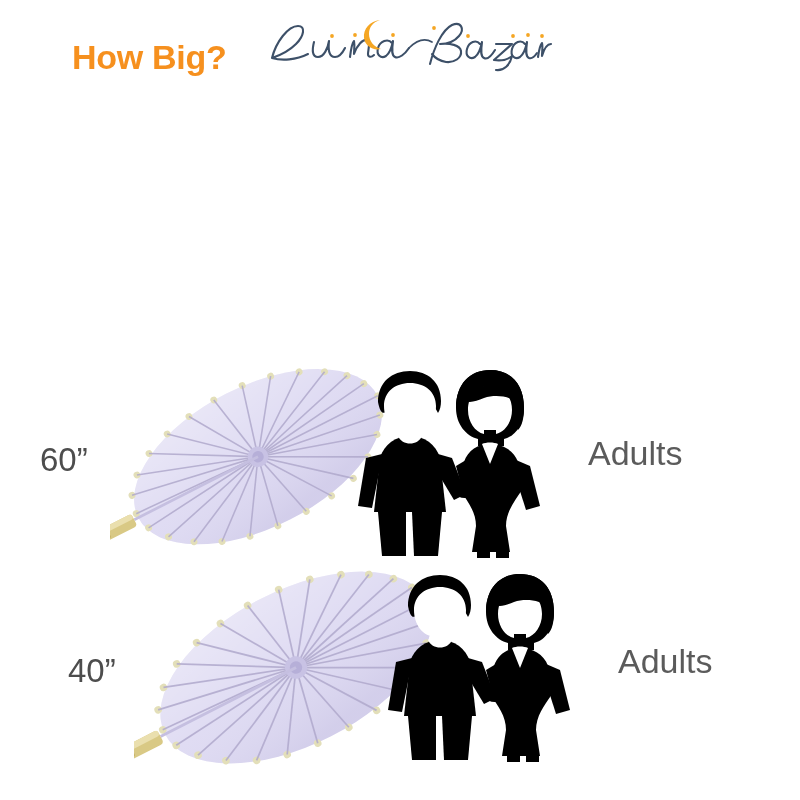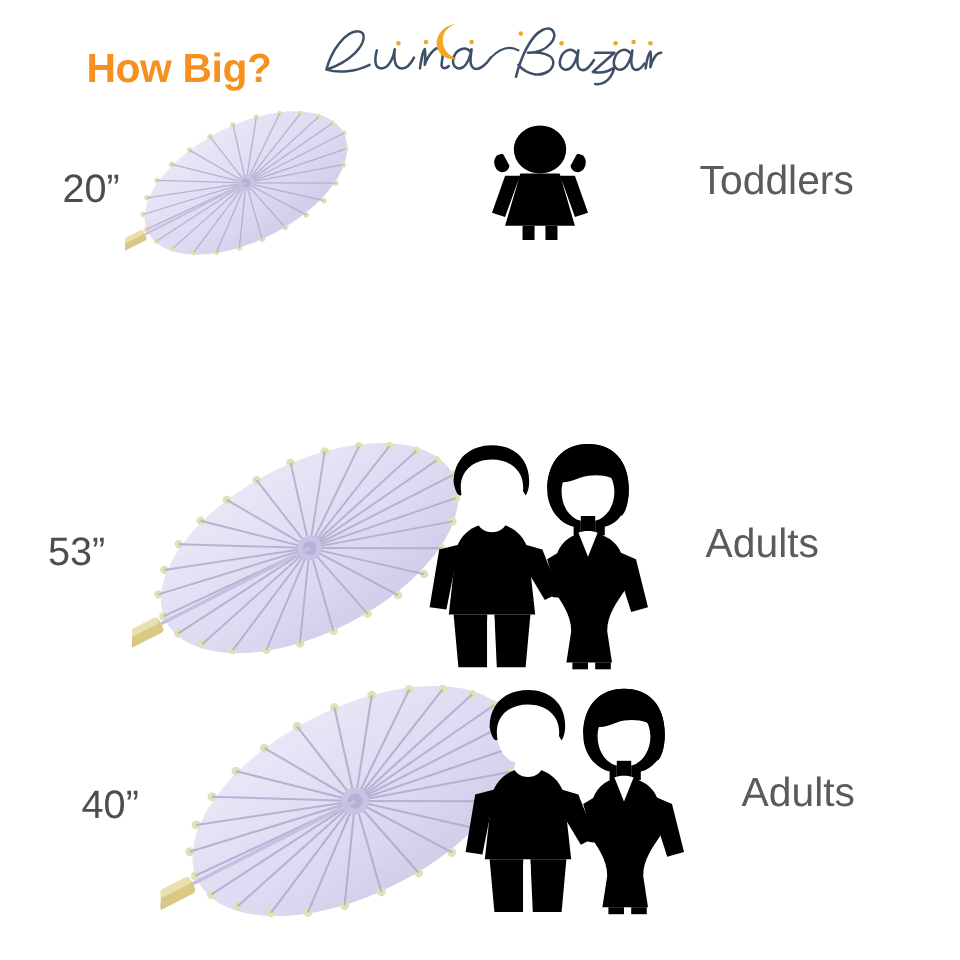--- a/index.html
+++ b/index.html
@@ -312,38 +312,24 @@
 
           <path d="M160 94 L174 100 L184 140 L170 144 L158 106 Z"></path>
 
           <rect x="121" y="186" width="13" height="6"></rect>
           <rect x="140" y="186" width="13" height="6"></rect>
         </g>
       </symbol>
     </defs>
   </svg>
 
-  <div class="row" id="row-0">
-    <div class="size-label">20”</div>
-    <div class="parasol-wrap">
-      <svg width="210" height="124" viewBox="0 0 260 160">
-          <use href="#parasol"></use>
-        </svg>
-    </div>
-    <div class="pictogram-wrap">
-      <svg width="108" height="100" viewBox="0 0 108 110">
-          <use href="#toddler-girl"></use>
-        </svg>
-    </div>
-    <div class="fit-label">Toddlers</div>
-  </div>
 
 
   <div class="row" id="row-2">
-    <div class="size-label">53”</div>
+    <div class="size-label">60”</div>
     <div class="parasol-wrap">
       <svg width="296" height="186" viewBox="0 0 260 160">
           <use href="#parasol"></use>
         </svg>
     </div>
     <div class="pictogram-wrap">
       <svg width="186" height="192" viewBox="0 0 186 192">
           <use href="#adult-couple"></use>
         </svg>
     </div>

